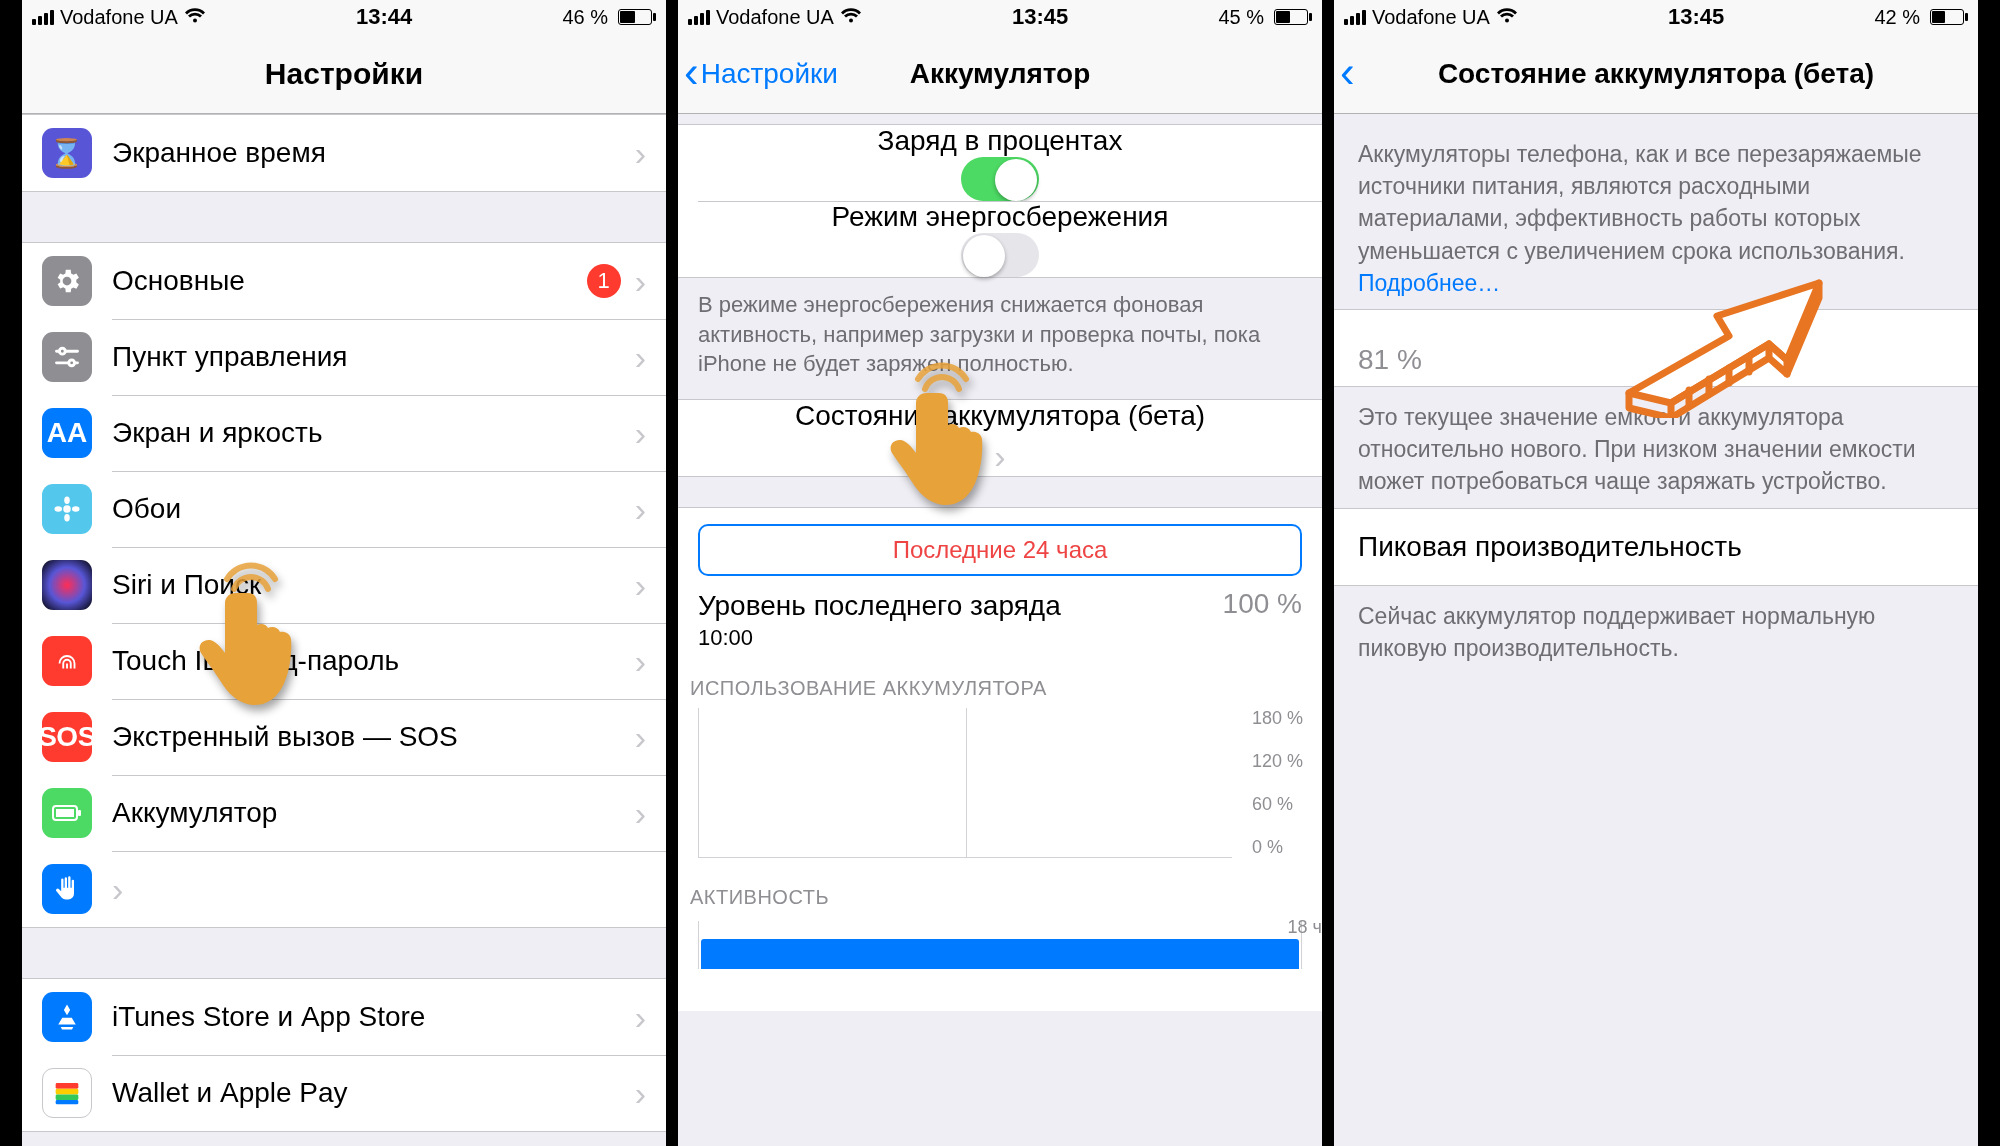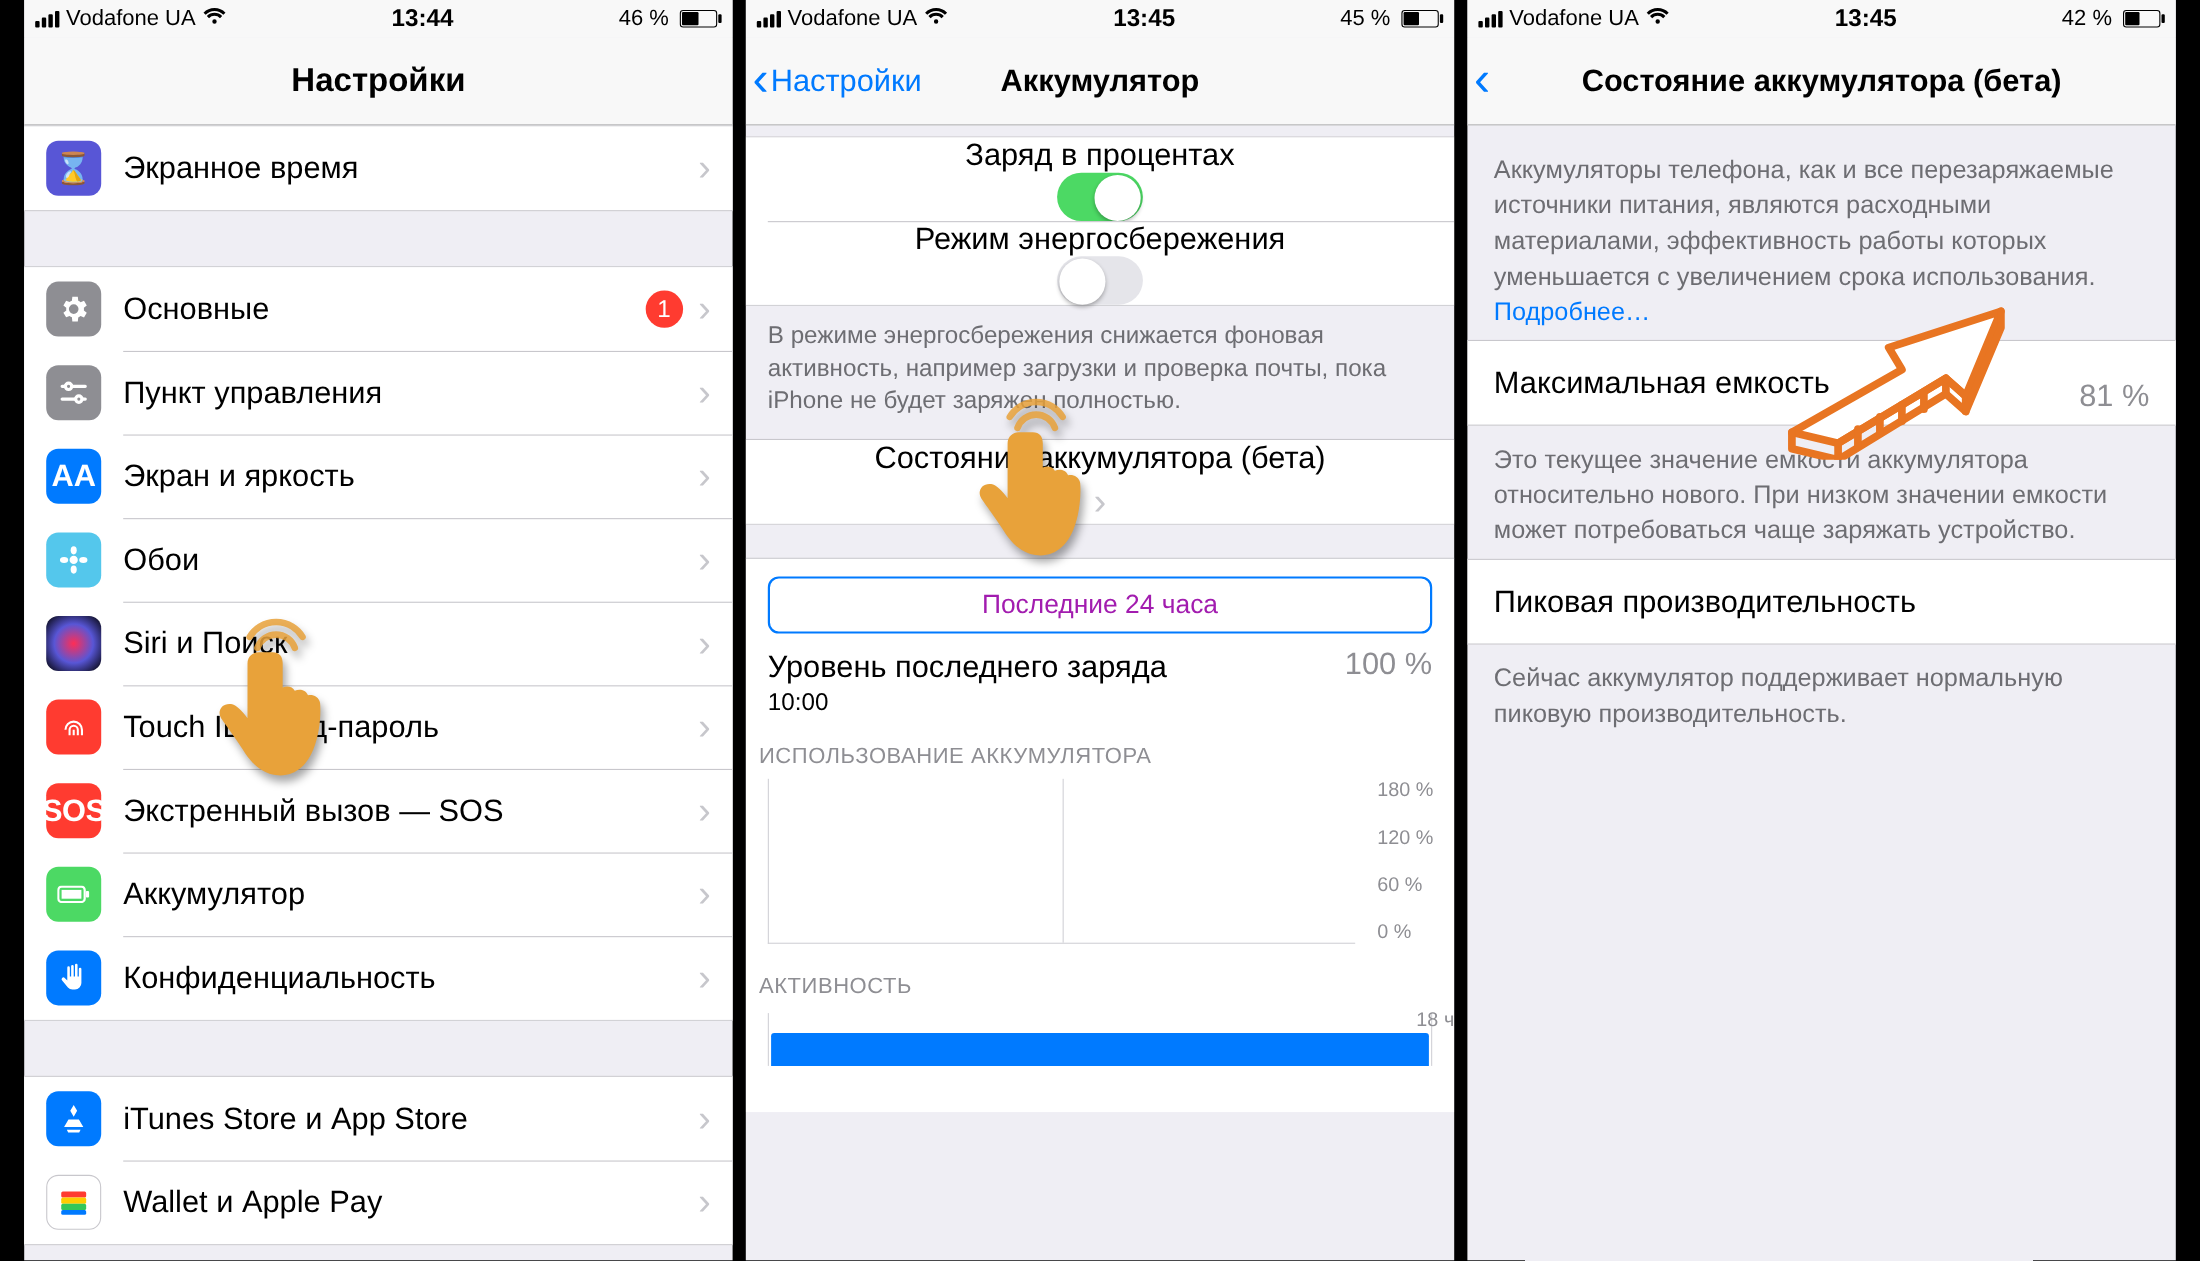--- a/index.html
+++ b/index.html
@@ -80,21 +80,21 @@
   .toggle.off .knob { left:2px; }
   .footer-note { color:#6d6d72; font-size:22px; line-height:1.35; padding:12px 20px 20px; }
   .link { color:#007aff; }
   
   .seg-wrap { padding:16px 20px 8px; }
   .seg {
     display:flex; border:2px solid #007aff; border-radius:10px; overflow:hidden; height:52px;
   }
   .seg div { flex:1; display:flex; align-items:center; justify-content:center; font-size:24px; }
   .seg .sel { background:#007aff; color:#fff; }
-  .seg .unsel { color:#a21caf; }
+  .seg .unsel { color:#ef4444; }
   .section-title { font-size:20px; color:#8e8e93; letter-spacing:0.5px; padding:8px 12px 8px; }
   
   .chart-area { padding:0 20px; position:relative; height:170px; }
   .chart {
     height:150px; border-left:1px solid #d1d1d6; border-bottom:1px solid #d1d1d6;
     display:flex; align-items:flex-end; gap:2px; padding:0 2px; position:relative;
   }
   .chart .col { flex:1; display:flex; align-items:flex-end; }
   .chart .bar { width:100%; background:#4cd964; border-radius:3px 3px 0 0; }
   .chart .mid { position:absolute; top:0; bottom:0; left:50%; width:1px; background:#d1d1d6; }
@@ -260,21 +260,20 @@
         </div>
         <div class="label">Аккумулятор</div>
         <div class="chevron">›</div>
       </div>
       <div class="row">
         <div class="icon ic-privacy">
           <svg width="28" height="28" viewBox="0 0 24 24" fill="#fff">
               <path d="M13 2v9h-1V3a1 1 0 00-2 0v8H9V4a1 1 0 00-2 0v10l-2-2a1.4 1.4 0 00-2 2l4.5 5.5A5 5 0 0011 21h2a5 5 0 005-5V5a1 1 0 00-2 0v6h-1V2a1 1 0 00-2 0z"></path>
             </svg>
         </div>
-        <div class="label">Конфиденциальность</div>
         <div class="chevron">›</div>
       </div>
     </div>
     <div style="height:50px"></div>
     <div class="group">
       <div class="row">
         <div class="icon ic-itunes">
           <svg width="30" height="30" viewBox="0 0 24 24" fill="#fff">
               <path d="M12 2l2.5 4.3L12 10.6 9.5 6.3 12 2zM5 18l3.2-5.5h7.6L19 18H5zm2 2h10l-1 2H8l-1-2z"></path>
             </svg>
@@ -505,21 +504,20 @@
       </div>
       <div class="title small">Состояние аккумулятора (бета)</div>
     </div>
 
     <div class="note3">
       <span>Аккумуляторы телефона, как и все перезаряжаемые источники питания, являются расходными материалами, эффективность работы которых уменьшается с увеличением срока использования.</span>
       <span class="link">Подробнее…</span>
     </div>
 
     <div class="row3">
-      <span>Максимальная емкость</span>
       <span class="value-right">81 %</span>
     </div>
     <div class="note3" style="padding-top:14px">Это текущее значение емкости аккумулятора относительно нового. При низком значении емкости может потребоваться чаще заряжать устройство.</div>
 
     <div class="row3">
       <span>Пиковая производительность</span>
     </div>
     <div class="note3" style="padding-top:14px">Сейчас аккумулятор поддерживает нормальную пиковую производительность.</div>
 
     <div class="arrow" style="left:285px; top:258px; width:210px; height:160px;">

